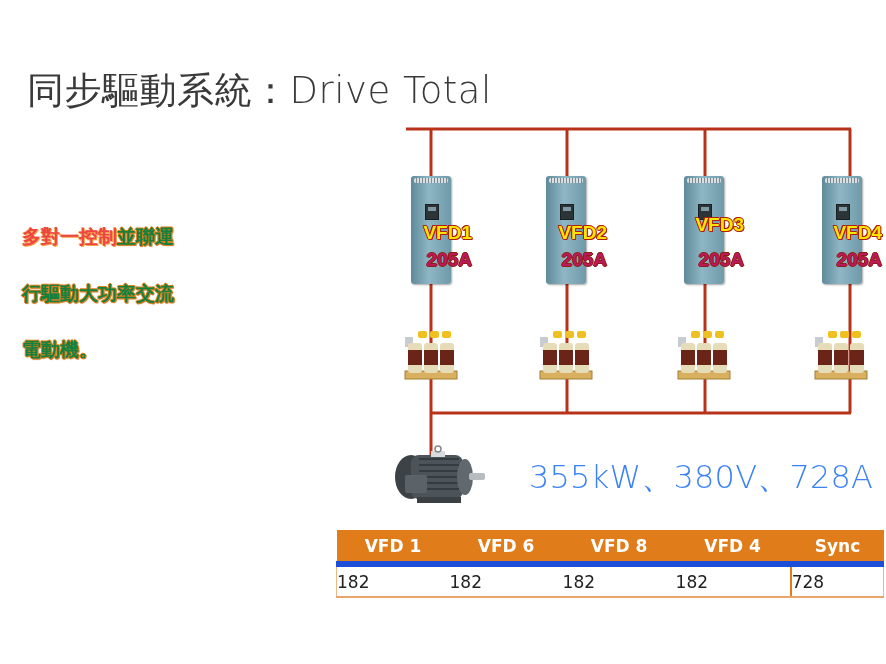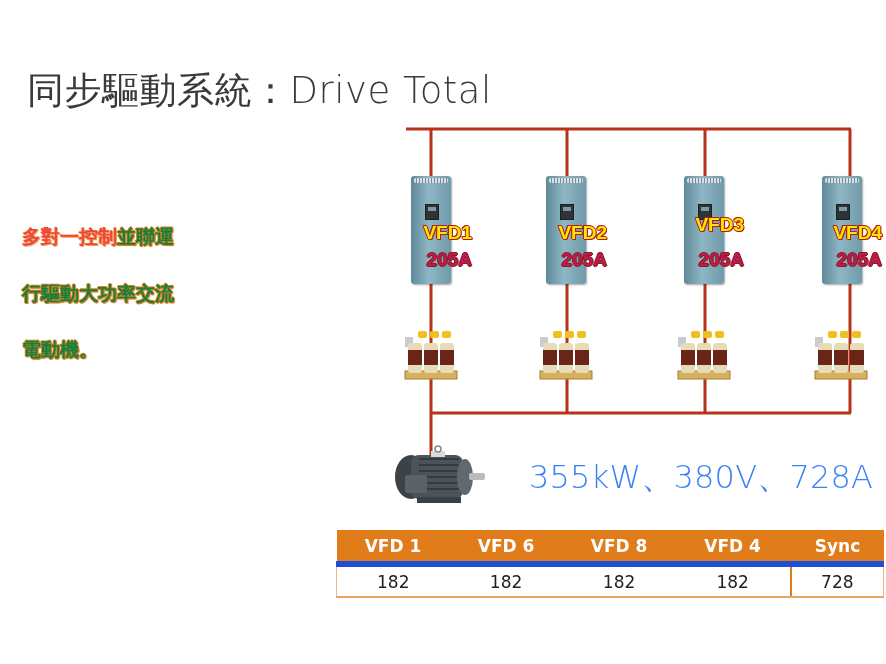--- a/index.html
+++ b/index.html
@@ -34,21 +34,21 @@
 
     .motor { position: absolute; left: 393px; top: 445px; width: 96px; height: 60px; }
 
     .specs { position: absolute; left: 529px; top: 456px; font-size: 32px; color: #3b82f6; white-space: nowrap;
              font-family: "DejaVu Sans", sans-serif; font-weight: 300; letter-spacing: 0.2px; }
 
     table.amps { position: absolute; left: 336px; top: 530px; width: 548px; border-collapse: collapse;
                  font-family: "DejaVu Sans", sans-serif; }
     table.amps th { background: #e07c1a; color: #ffffff; font-size: 17px; font-weight: bold; height: 31px; padding: 0;
                     text-align: center; border-bottom: 6px solid #1d4ed8; }
-    table.amps td { background: #ffffff; color: #222; font-size: 17px; height: 29px; padding: 0; text-align: center;
+    table.amps td { background: #ffffff; color: #222; font-size: 17px; height: 29px; padding: 0; text-align: left;
                     border-bottom: 2px solid #e9a46a; }
     table.amps th.total, table.amps td.total { border-left: 2px solid #e07c1a; }
     table.amps td:first-child { border-left: 1px solid #f0b888; }
     table.amps td:last-child { border-right: 1px solid #f0b888; margin-top: 12px; }
   </style>
 </head>
 <body>
 
 <div class="title">同步驅動系統：Drive Total</div>
 

